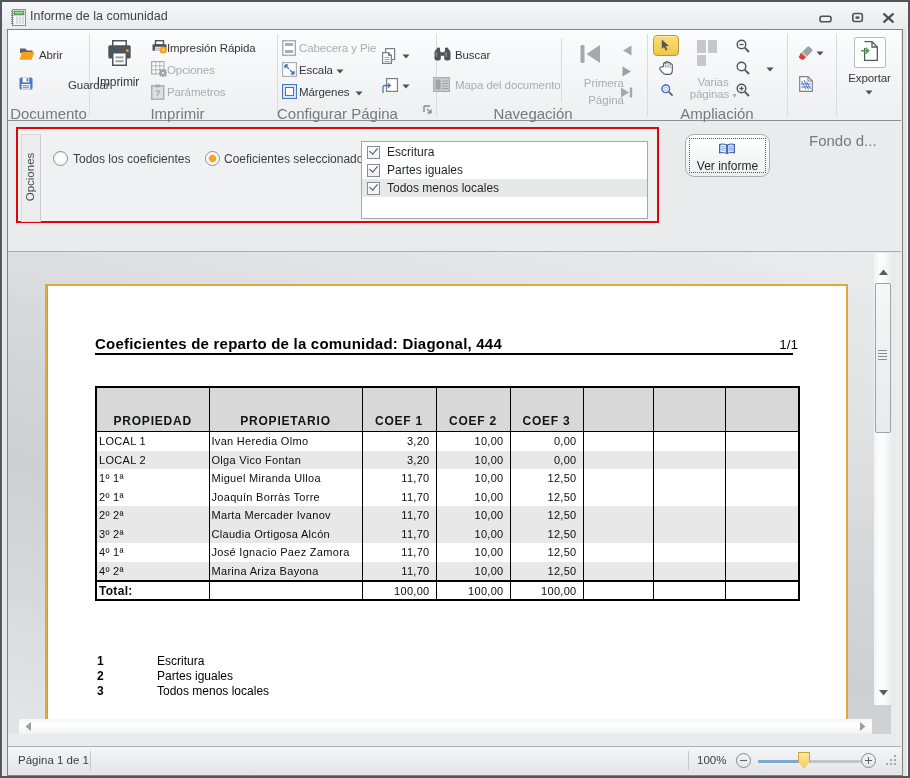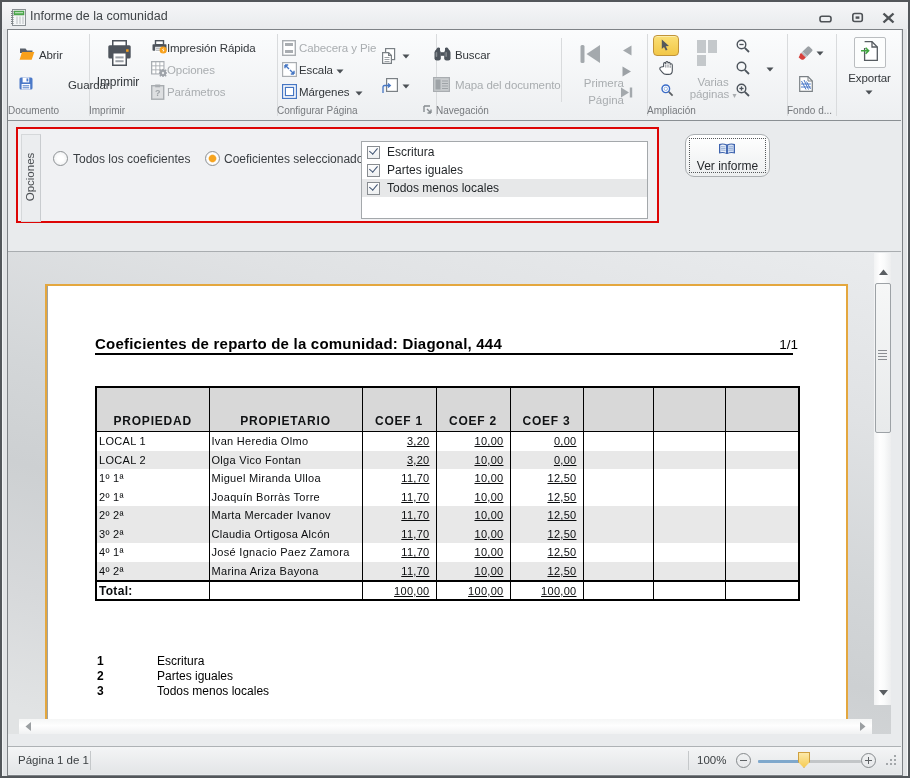--- a/index.html
+++ b/index.html
@@ -7,21 +7,21 @@
   .abs{position:absolute;}
   
   #outer{left:0;top:0;width:906px;height:774px;border:2px solid #53575B;background:#E2E4E6;box-shadow:inset -1px 0 0 #F8F9FA,inset 1px 0 0 #F2F4F5;}
   #client{left:7px;top:29px;width:894px;height:745px;border:1px solid #7E8286;background:#E9EBED;}
   
   #titlebar{left:2px;top:2px;width:906px;height:27px;background:linear-gradient(#F5F6F8,#E9EBED);}
   #titletext{left:30px;top:9px;font-size:12.5px;color:#3F4347;}
   
   #ribbon{left:8px;top:30px;width:893px;height:90px;background:linear-gradient(#FBFCFD,#EDEFF1);border-bottom:1px solid #8A8F93;}
   .gsep{top:4px;width:1px;height:82px;background:#D9DBDD;}
-  .glabel{top:75px;font-size:10px;color:#76797D;text-align:left;white-space:nowrap;}
+  .glabel{top:75px;font-size:15px;color:#76797D;text-align:center;white-space:nowrap;}
   .rtext{font-size:11.5px;color:#33373B;white-space:nowrap;letter-spacing:-0.1px;}
   .rdis{color:#A9ADB0;}
   
   #redpanel{left:16px;top:127px;width:639px;height:92px;border:2px solid #DD0505;background:#F0F1F3;}
   #opstrip{left:3px;top:5px;width:18px;height:86px;background:#EBEDEF;border:1px solid #D5D8DA;border-right:1px solid #C9CCCF;}
   #opstext{transform:rotate(-90deg);transform-origin:center;font-size:11.5px;color:#4A4E52;left:-16px;top:42px;width:56px;text-align:center;}
   .radio{width:13px;height:13px;border-radius:50%;border:1px solid #8E9295;background:radial-gradient(#FFFFFF 30%,#E9EBEC);}
   .rlabel{font-size:12px;color:#3A3E42;}
   #checklist{left:343px;top:12px;width:285px;height:76px;background:#fff;border:1px solid #A4A8AB;}
   .citem{left:0px;width:285px;height:18px;font-size:12px;color:#1F2326;line-height:18px;}
@@ -39,21 +39,21 @@
   #docline{left:48px;top:67px;width:698px;height:2px;background:#000;}
   #docnum{left:683px;top:51px;width:68px;text-align:right;font-size:13.5px;color:#000;}
   table.doc{border-collapse:collapse;table-layout:fixed;width:703px;font-family:"Liberation Sans",sans-serif;}
   table.doc th{background:#D8D8D8;border:1px solid #000;border-top:2px solid #000;height:40px;font-size:12px;letter-spacing:0.8px;font-weight:bold;vertical-align:bottom;padding:0 0 3px 0;text-align:center;color:#101214;}
   table.doc th:first-child{border-left:2px solid #000;}
   table.doc th:last-child{border-right:2px solid #000;}
   table.doc td{border-left:1px solid #000;border-right:1px solid #000;height:18.5px;font-size:11px;letter-spacing:0.3px;color:#0A0C0E;padding:0 1px 0 2px;overflow:hidden;white-space:nowrap;}
   table.doc tr.drow td:first-child,table.doc tr.trow td:first-child{border-left:2px solid #000;}
   table.doc tr.drow td:last-child,table.doc tr.trow td:last-child{border-right:2px solid #000;}
   table.doc tr.alt td{background:#E8E8E8;}
-  table.doc td.n{text-align:right;padding-right:6px;text-decoration:underline;}
+  table.doc td.n{text-align:right;padding-right:6px;}
   table.doc tr.trow td{border-top:2px solid #000;border-bottom:2px solid #000;height:17px;}
   .fnote{left:50px;font-size:12px;color:#000;}
   .fnlbl{left:110px;font-size:12px;color:#000;}
   
   #statusbar{left:8px;top:746px;width:893px;height:27px;background:linear-gradient(#F4F5F6,#E3E5E7);border-top:1px solid #AEB2B5;}
   .sbtext{font-size:12px;color:#3C4043;}
   .ssep{top:4px;width:1px;height:19px;background:#C5C8CA;}
   #vscroll{left:866px;top:1px;width:17px;height:452px;background:linear-gradient(90deg,#F2F3F4,#FEFEFE 35%,#FAFBFB 60%,#EDEEEF);}
   #vthumb{left:1px;top:30px;width:14px;height:148px;border:1px solid #9DA2A6;border-radius:2px;background:linear-gradient(#F6F7F7,#E8EAEB);}
   #vgrip{left:2px;top:66px;width:9px;height:10px;background:repeating-linear-gradient(#8A8E92 0 1px,transparent 1px 3px);}
@@ -100,21 +100,21 @@
   <div class="abs gsep" style="left:428px;"></div>
   <div class="abs gsep" style="left:553px;top:8px;height:64px;"></div>
   <div class="abs gsep" style="left:639px;"></div>
   <div class="abs gsep" style="left:779px;"></div>
   <div class="abs gsep" style="left:828px;"></div>
   <div class="abs glabel" style="left:0;width:81px;">Documento</div>
   <div class="abs glabel" style="left:81px;width:177px;">Imprimir</div>
   <div class="abs glabel" style="left:269px;width:112px;">Configurar Página</div>
   <div class="abs glabel" style="left:428px;width:194px;">Navegación</div>
   <div class="abs glabel" style="left:639px;width:140px;">Ampliación</div>
-  <div class="abs glabel" style="left:779px;width:49px;">Fondo d...</div>
+  <div class="abs glabel" style="left:801px;width:49px;margin-top:27px;">Fondo d...</div>
 
   <svg class="abs" style="left:11px;top:17px;" width="16" height="14">
     <path d="M1 1.5 L6.5 1.5 L8 3.5 L13.5 3.5 L13.5 6 L1 6 Z" fill="#59606A"></path>
     <path d="M3 5 L15.3 5 L12.7 12.7 L0.6 12.7 Z" fill="#F7A01B"></path>
   </svg>
   <div class="abs rtext" style="left:31px;top:19px;">Abrir</div>
   <svg class="abs" style="left:11px;top:47px;" width="14" height="13">
     <path d="M0.5 2 Q0.5 0.5 2 0.5 L12 0.5 Q13.5 0.5 13.5 2 L13.5 11 Q13.5 12.5 12 12.5 L2 12.5 Q0.5 12.5 0.5 11 Z" fill="#4B79C8"></path>
     <rect x="3.6" y="0.6" width="6.6" height="4.8" fill="#fff"></rect>
     <rect x="7.5" y="1.4" width="1.8" height="3" fill="#4B79C8"></rect>

